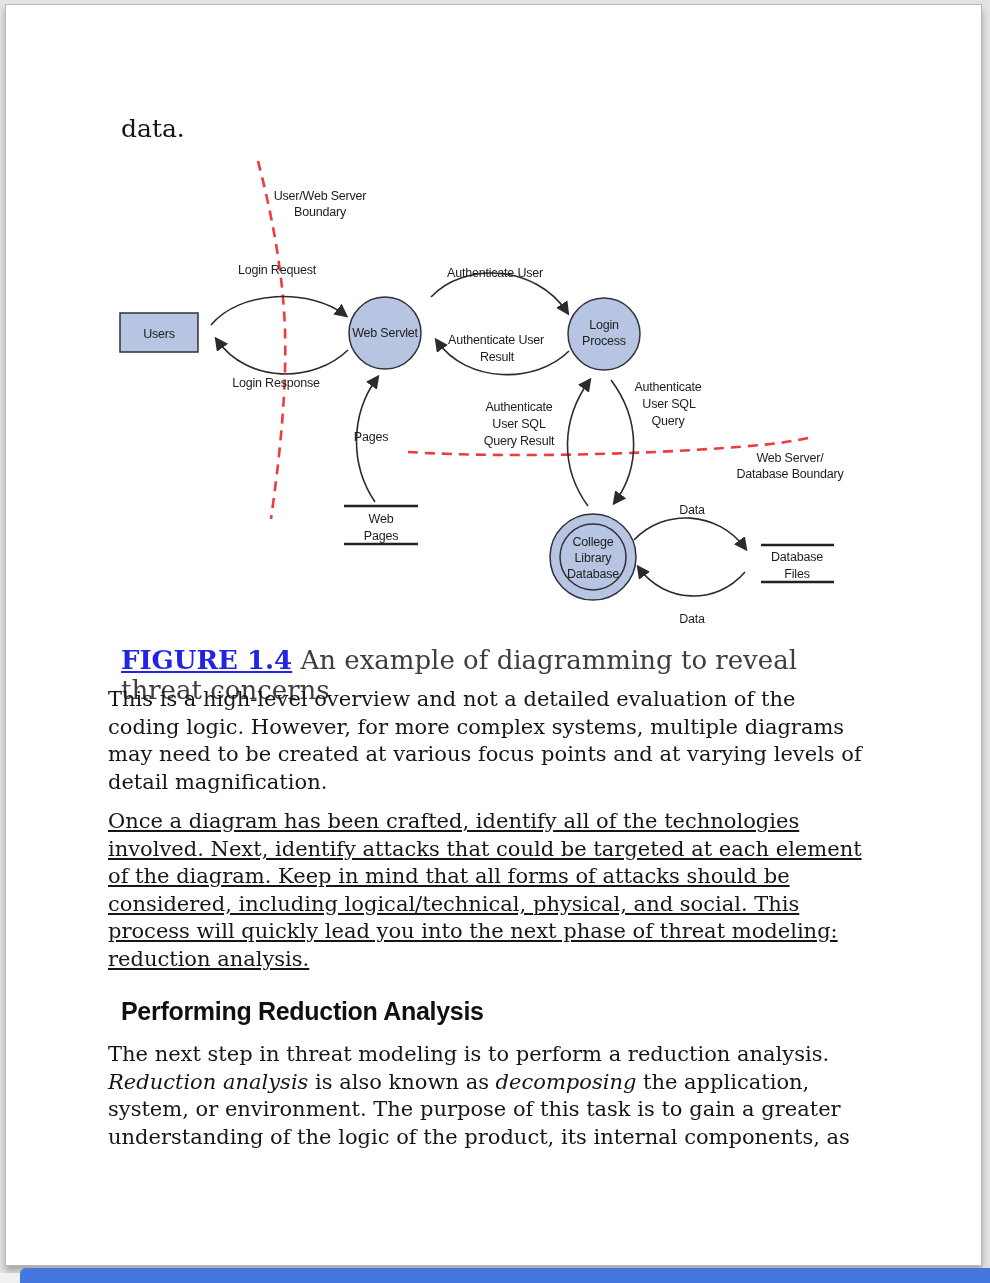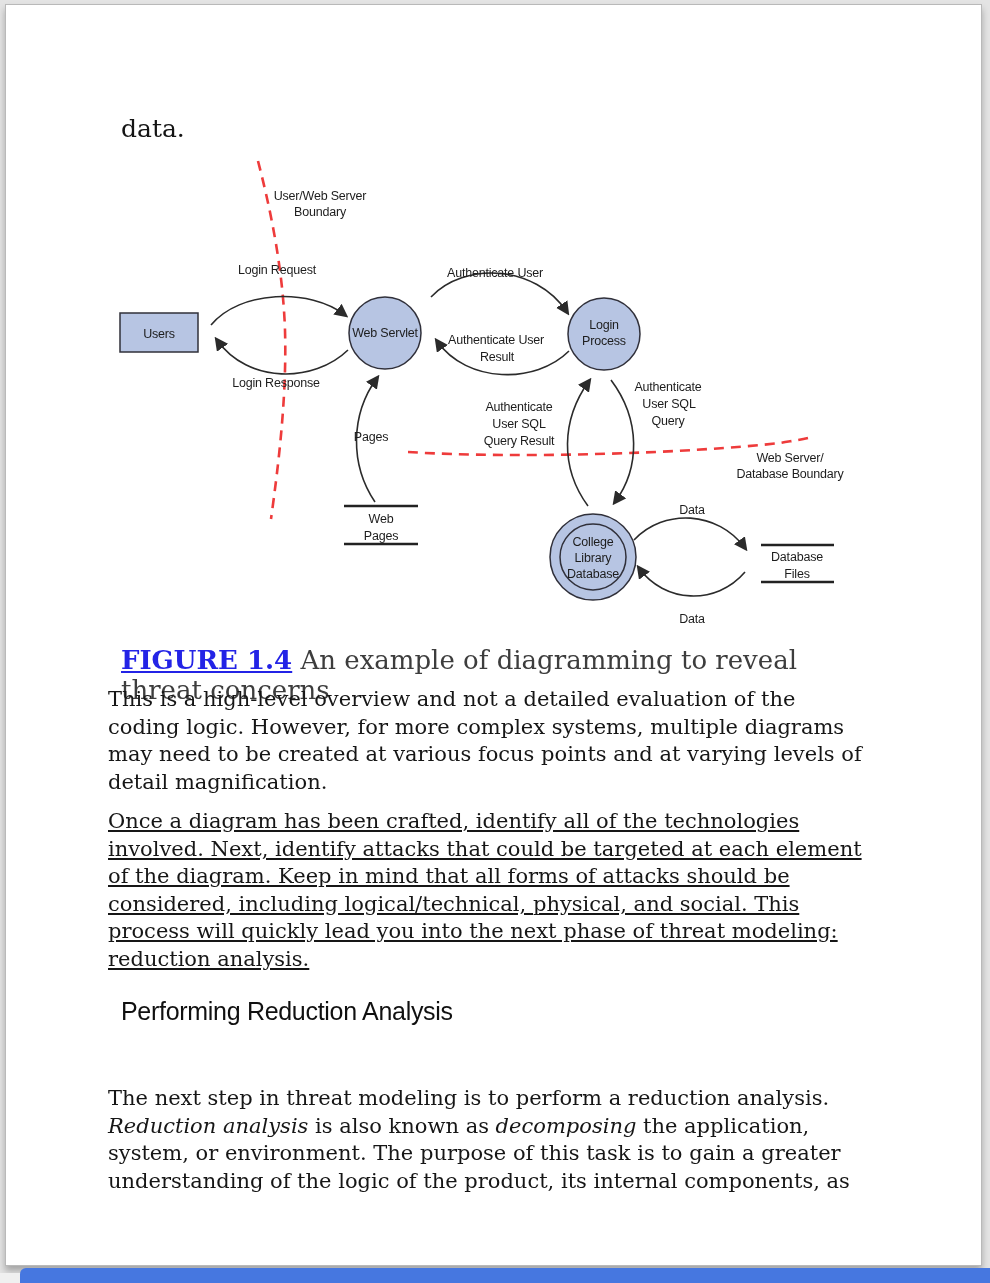--- a/index.html
+++ b/index.html
@@ -49,25 +49,25 @@
   }
   .caption .fig-link {
     color:#2323e6; font-weight:bold; text-decoration:underline; cursor:pointer;
   }
   .para {
     position:absolute; left:108px; width:756px;
     font-size:21px; line-height:27.5px; color:#161616; text-align:left;
   }
   .p1 { top:686px; }
   .p2 { top:808px;text-decoration:underline; }
-  .p3 { top:1041px;margin-top:44px; }
+  .p3 { top:1041px; }
   .i { font-style:italic; }
   .section-heading {
     position:absolute; left:121px; top:997px;
-    font-family:"Liberation Sans", sans-serif; font-weight:normal;
+    font-family:"Liberation Sans", sans-serif; font-weight:bold;
     font-size:25px; color:#101010; letter-spacing:-0.3px;
   }
 </style>
 </head>
 <body>
 
 <div class="page"></div>
 <div class="bottom-strip"></div>
 <div class="progress-bar"></div>
 

